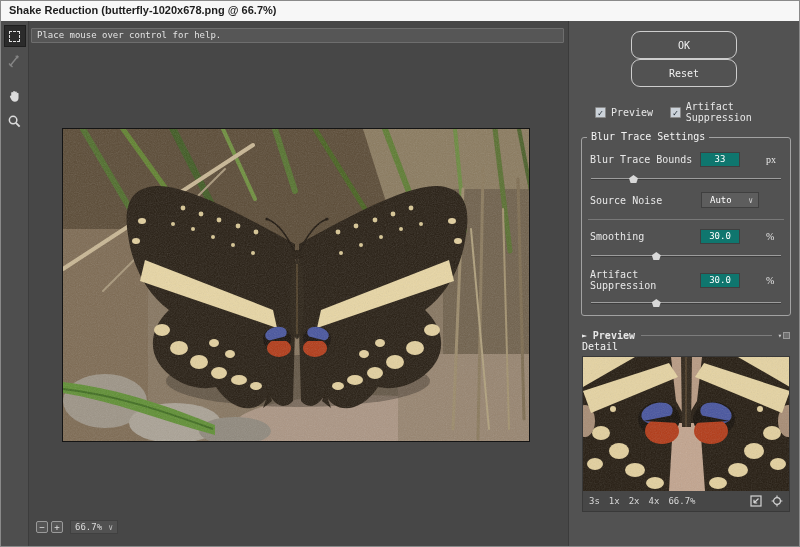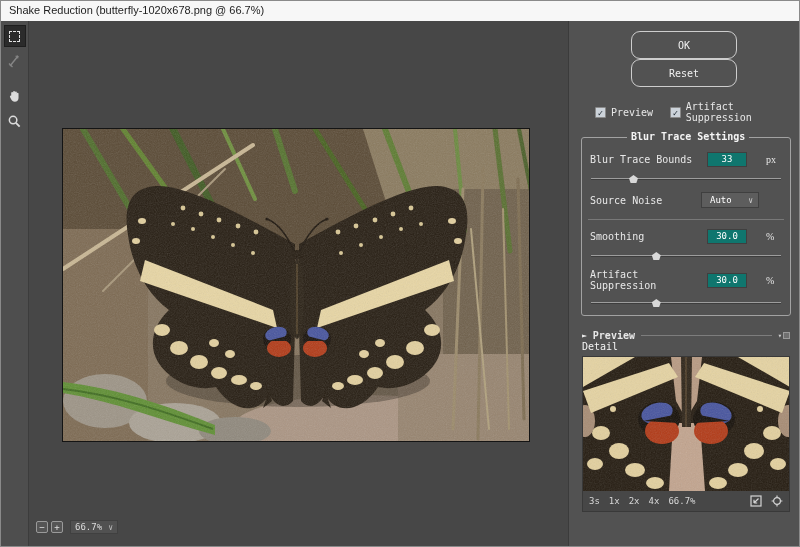--- a/index.html
+++ b/index.html
@@ -7,21 +7,21 @@
   .window{
     position:relative; width:800px; height:547px; overflow:hidden;
     font-family:"DejaVu Sans Mono", monospace; background:#4a4a4a;
     border:1px solid #8a8a8a;
   }
   
   .titlebar{
     position:absolute; top:0; left:0; right:0; height:33px;
     background:#f7f7f7; border-bottom:1px solid #c9c9c9;
     font-family:"Liberation Sans", sans-serif; font-size:11px; color:#1d1d1d;
-    line-height:19px; padding-left:8px;
+    line-height:19px; padding-left:8px;font-weight:bold;
   }
   
   .body{ position:absolute; top:20px; left:0; right:0; bottom:0; display:flex; }
   
   .toolbar{
     width:28px; background:#4e4e4e; border-right:1px solid #3c3c3c;
     display:flex; flex-direction:column; align-items:center; padding-top:4px;
   }
   .tool{ width:22px; height:22px; display:flex; align-items:center; justify-content:center; margin-bottom:3px; }
   .tool.selected{ background:#2b2b2b; border:1px solid #1e1e1e; }
@@ -68,23 +68,23 @@
   .checkbox{
     width:11px; height:11px; background:#ccd3da; border:1px solid #8a8a8a; border-radius:1px;
     color:#16202a; font-size:9px; line-height:10px; text-align:center; font-weight:bold;
   }
   .group{
     position:relative; margin:14px 8px 0 12px; border:1px solid #a2a2a2; border-radius:3px;
     padding:12px 8px 4px 8px;
   }
   .group-title{
     position:absolute; top:-7px; left:5px; background:#525252; padding:0 4px;
-    font-weight:bold; color:#f4f4f4; white-space:nowrap;margin-left:40px;
-  }
-  .field-row{ display:flex; align-items:center; margin-top:2px; }
+    font-weight:normal; color:#f4f4f4; white-space:nowrap;
+  }
+  .field-row{ display:flex; align-items:center; margin-top:2px;gap:7px; }
   .field-row .lbl{ flex:1; }
   .val-box{
     width:40px; height:15px; background:#0f766e; border:1px solid #3f3f3f;
     color:#fff; font-size:9px; line-height:13px; text-align:center;
   }
   .unit{ width:16px; margin-left:19px;font-family:Liberation Serif, serif; }
   .slider{ position:relative; height:9px; margin:7px 1px 9px 1px; }
   .slider .track{ position:absolute; left:0; right:0; top:4px; height:1px; background:#9d9d9d; box-shadow:0 1px 0 #3d3d3d; }
   .slider .thumb{
     position:absolute; top:1px; width:9px; height:8px; background:#d8d8d8;
@@ -144,20 +144,23 @@
       <div class="tool">
         <svg width="15" height="15" viewBox="0 0 16 16">
           <circle cx="6.5" cy="6.5" r="4" fill="none" stroke="#dcdcdc" stroke-width="1.6"></circle>
           <path d="M9.5 9.5 L13.5 13.5" stroke="#dcdcdc" stroke-width="2"></path>
         </svg>
       </div>
     </div>
 
     <div class="canvas">
 
+      <div class="hintbar">
+        <span>Place mouse over control for help.</span>
+      </div>
 
       <div class="main-image">
         <svg width="468" height="314" viewBox="0 0 468 314">
           <defs>
             <filter id="grain" x="0" y="0" width="100%" height="100%">
               <feTurbulence type="fractalNoise" baseFrequency="0.9" numOctaves="2" stitchTiles="stitch"></feTurbulence>
               <feColorMatrix type="saturate" values="0"></feColorMatrix>
             </filter>
           </defs>
 

